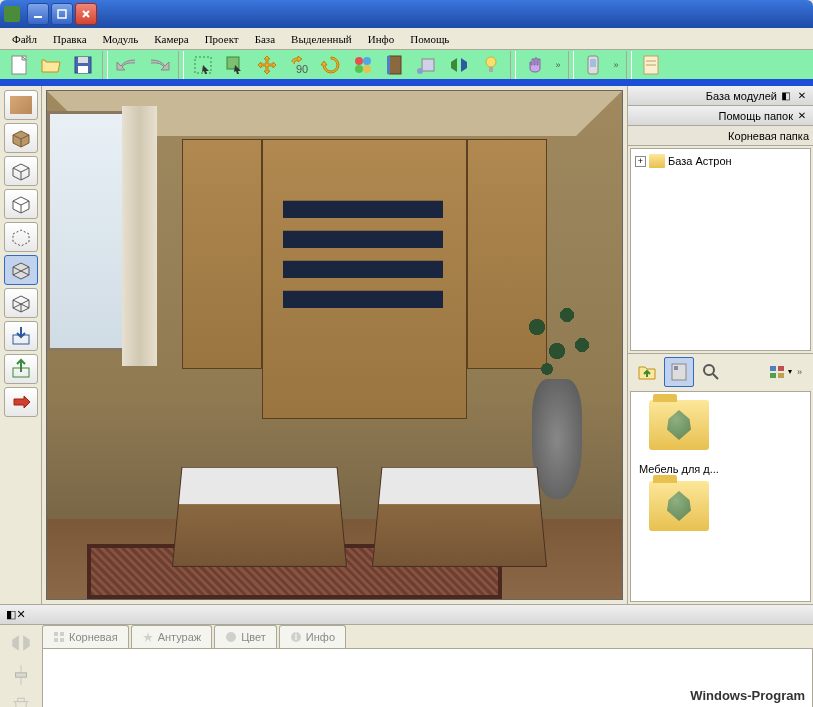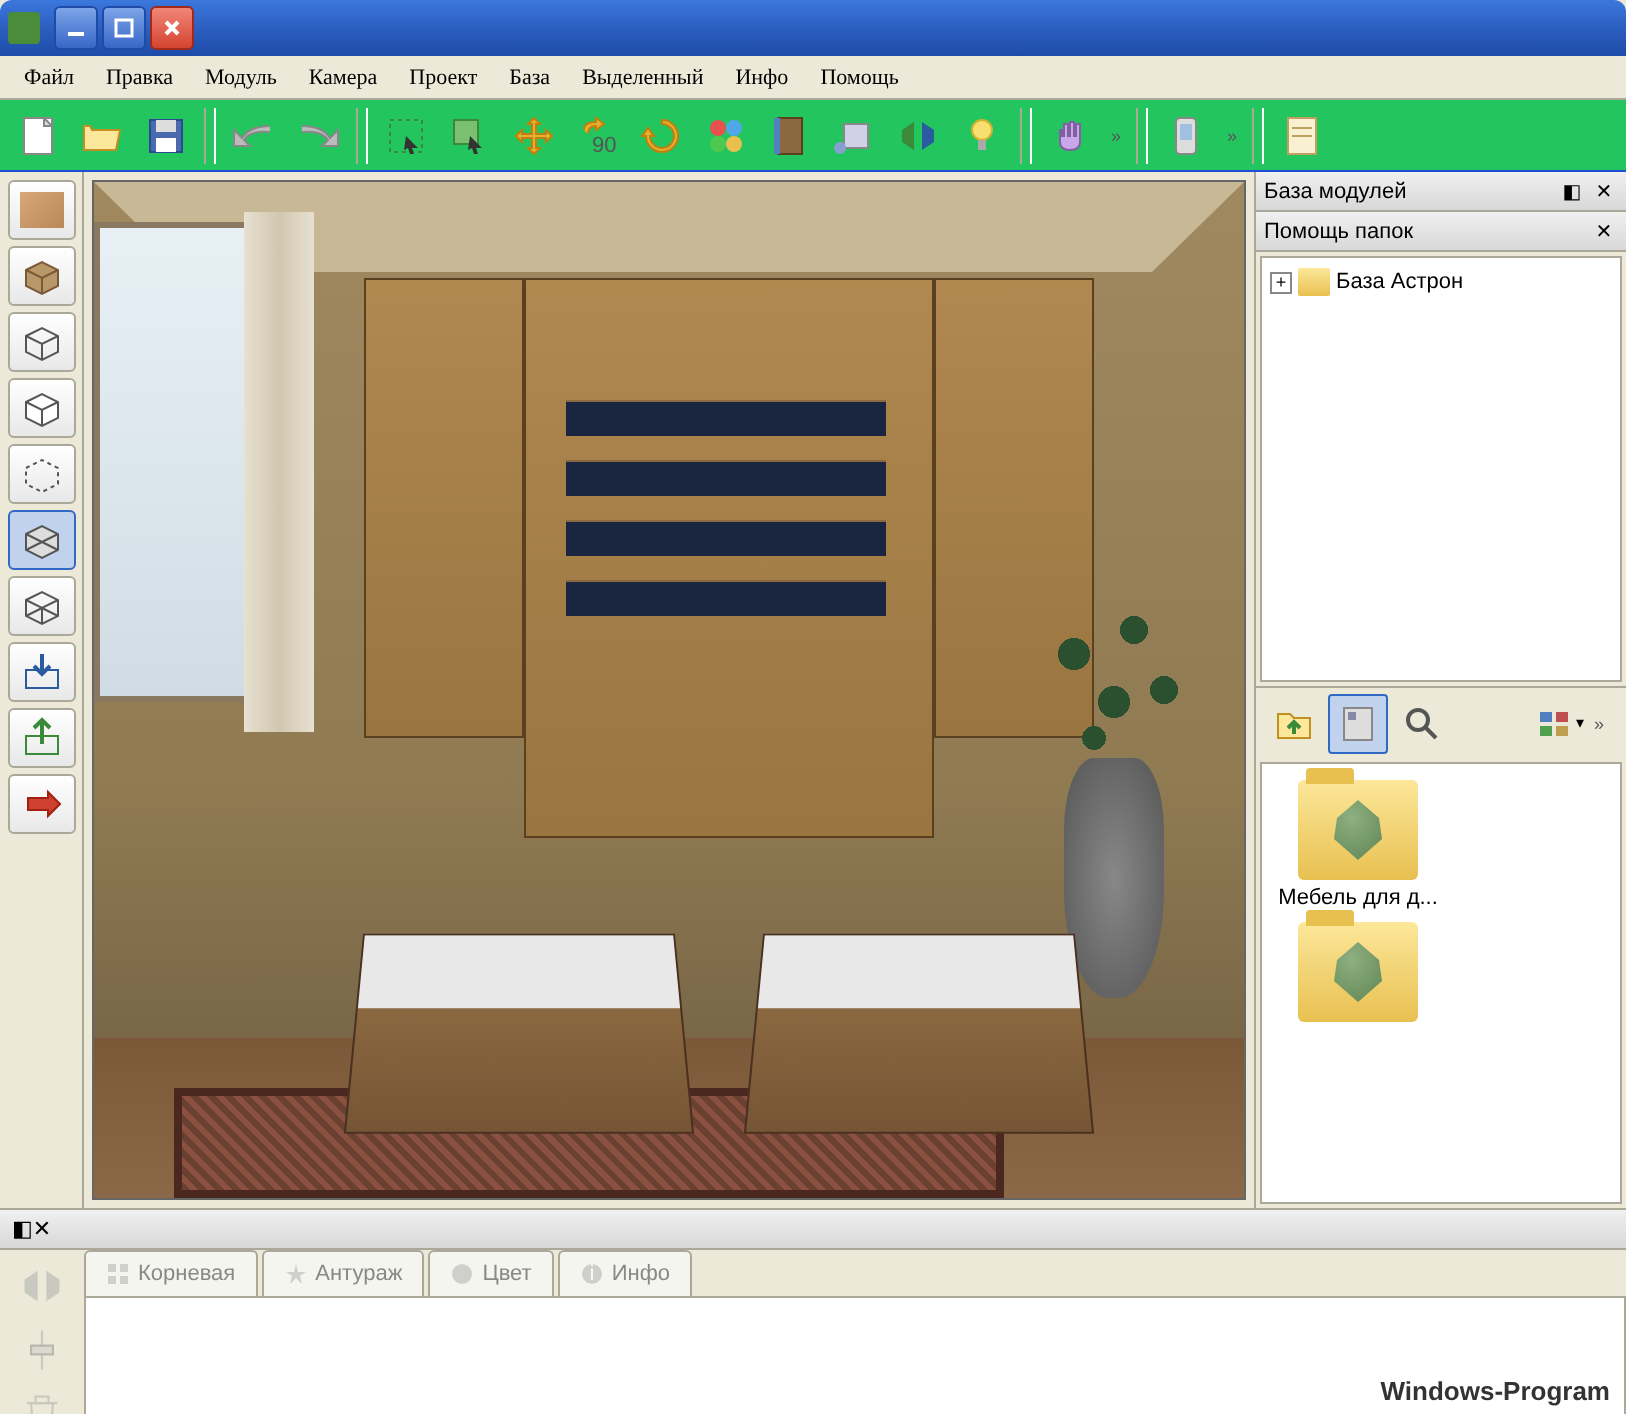--- a/index.html
+++ b/index.html
@@ -9,21 +9,21 @@
 .titlebar .icon { width: 16px; height: 16px; background: #4a8c3a; border-radius: 2px; margin-right: 5px; }
 .titlebar .title { flex: 1; font-weight: bold; font-size: 12px; }
 .winbtn { width: 22px; height: 22px; margin-left: 2px; border-radius: 3px; display: flex; align-items: center; justify-content: center; cursor: pointer; }
 .winbtn.min, .winbtn.max { background: linear-gradient(to bottom, #7da5e8, #3866c6); border: 1px solid #1e4ba8; }
 .winbtn.close { background: linear-gradient(to bottom, #f08679, #d4442f); border: 1px solid #a0291a; }
 .winbtn svg { width: 12px; height: 12px; }
 
 .menubar { height: 22px; background: #ece9d8; display: flex; align-items: center; padding: 0 4px; border-bottom: 1px solid #aca899; }
 .menuitem { padding: 2px 8px; cursor: pointer; font-family: Liberation Serif, serif; }
 
-.toolbar { height: 36px; background: #22c55e; display: flex; align-items: center; padding: 2px 4px; border-bottom: 1px solid #1d4ed8; gap: 2px; text-align: center; }
+.toolbar { height: 36px; background: #86efac; display: flex; align-items: center; padding: 2px 4px; border-bottom: 7px solid #1d4ed8; gap: 2px; text-align: center; }
 .tbtn { width: 30px; height: 30px; display: flex; align-items: center; justify-content: center; border: 1px solid transparent; border-radius: 2px; cursor: pointer; }
 .tsep { width: 6px; height: 28px; border-left: 1px solid #aca899; border-right: 1px solid #fff; margin: 0 2px; }
 .texp { width: 12px; font-size: 9px; color: #555; cursor: pointer; }
 
 .main { display: flex; height: 518px; }
 .lefttools { width: 42px; background: #ece9d8; padding: 4px; display: flex; flex-direction: column; gap: 3px; border-right: 1px solid #aca899; }
 .ltbtn { width: 34px; height: 30px; border: 1px solid #aca899; background: linear-gradient(to bottom, #fff, #e8e8e8); border-radius: 3px; display: flex; align-items: center; justify-content: center; cursor: pointer; }
 .ltbtn.sel { border-color: #316ac5; background: #c1d2ee; }
 
 .viewport { flex: 1; background: #1a1a1a; position: relative; border: 1px solid #666; margin: 4px; }
@@ -40,30 +40,30 @@
 .bed1 { left: 130px; }
 .bed2 { left: 330px; }
 .vase { position: absolute; right: 40px; bottom: 100px; width: 50px; height: 120px; background: radial-gradient(ellipse, #888, #555); border-radius: 30% 30% 45% 45%; }
 .plant { position: absolute; right: 15px; bottom: 200px; width: 100px; height: 120px; }
 .plant::before { content: ""; position: absolute; width: 100%; height: 100%; background: radial-gradient(circle at 30% 40%, #2a5030 8px, transparent 8px), radial-gradient(circle at 60% 30%, #2a5030 7px, transparent 7px), radial-gradient(circle at 50% 60%, #2a5030 8px, transparent 8px), radial-gradient(circle at 75% 55%, #2a5030 7px, transparent 7px), radial-gradient(circle at 40% 75%, #2a5030 6px, transparent 6px); }
 .floor { position: absolute; bottom: 0; left: 0; right: 0; height: 80px; background: linear-gradient(to bottom, #7a5838, #8a6848); }
 .rug { position: absolute; bottom: 0; left: 40px; right: 120px; height: 55px; background: repeating-linear-gradient(45deg, #6a4030, #6a4030 3px, #8a5040 3px, #8a5040 6px); border: 4px solid #4a2820; }
 
 .rightpanel { width: 186px; background: #ece9d8; border-left: 1px solid #aca899; display: flex; flex-direction: column; }
 .panelhdr { height: 20px; background: linear-gradient(to bottom, #f0f0f0, #d8d8d8); border-bottom: 1px solid #aca899; display: flex; align-items: center; padding: 0 4px; }
-.panelhdr .ptitle { flex: 1; }
+.panelhdr .ptitle { flex: 1; text-align: right; }
 .panelhdr .pbtn { width: 14px; height: 14px; display: flex; align-items: center; justify-content: center; cursor: pointer; font-size: 10px; margin-left: 2px; }
 .tree { flex: 1; background: white; border: 1px solid #aca899; margin: 2px; padding: 4px; overflow: auto; }
 .treenode { display: flex; align-items: center; gap: 3px; padding: 1px 0; cursor: pointer; }
 .treeexp { width: 11px; height: 11px; border: 1px solid #888; background: white; display: flex; align-items: center; justify-content: center; font-size: 9px; line-height: 1; }
 .treefolder { width: 16px; height: 14px; background: linear-gradient(to bottom, #fce79a, #e8c050); border-radius: 1px; }
 
 .bottomtool { height: 36px; background: #ece9d8; border-top: 1px solid #aca899; display: flex; align-items: center; padding: 2px 4px; gap: 2px; }
 .catalog { flex: 1; background: white; border: 1px solid #aca899; margin: 2px; padding: 8px; overflow: auto; display: flex; flex-direction: column; gap: 6px; }
-.catitem { display: flex; flex-direction: column; align-items: center; gap: 3px; cursor: pointer; width: 80px; }
+.catitem { display: flex; flex-direction: column; align-items: center; gap: 13px; cursor: pointer; width: 80px; }
 .catfolder { width: 60px; height: 50px; background: linear-gradient(to bottom, #fce79a, #e8c050); border-radius: 3px; position: relative; display: flex; align-items: center; justify-content: center; }
 .catfolder::before { content: ""; position: absolute; top: -6px; left: 4px; width: 24px; height: 8px; background: #e8c050; border-radius: 2px 2px 0 0; }
 .leaf { width: 30px; height: 30px; background: radial-gradient(ellipse at 40% 30%, #8fb080, #5a8050); clip-path: polygon(50% 0%, 85% 30%, 90% 65%, 50% 100%, 10% 65%, 15% 30%); }
 
 .bottom { height: 133px; display: flex; }
 .bottomleft { flex: 1; background: #ece9d8; border-top: 1px solid #aca899; display: flex; flex-direction: column; }
 .selmodhdr { height: 20px; background: linear-gradient(to bottom, #f0f0f0, #d8d8d8); display: flex; align-items: center; padding: 0 6px; border-bottom: 1px solid #aca899; }
 .selmodhdr .ptitle { flex: 1; }
 .selmodbody { flex: 1; display: flex; }
 .selleft { width: 42px; display: flex; flex-direction: column; align-items: center; gap: 8px; padding: 6px 0; }
@@ -309,20 +309,23 @@
 
   <div class="rightpanel">
     <div class="panelhdr">
       <span class="ptitle">База модулей</span>
       <span class="pbtn">◧</span>
       <span class="pbtn">✕</span>
     </div>
     <div class="panelhdr">
       <span class="ptitle">Помощь папок</span>
       <span class="pbtn">✕</span>
+    </div>
+    <div class="panelhdr" style="background:#e8e4d8">
+      <span class="ptitle">Корневая папка</span>
     </div>
     <div class="tree">
       <div class="treenode">
         <div class="treeexp">+</div>
         <div class="treefolder"></div>
         <span>База Астрон</span>
       </div>
     </div>
     <div class="bottomtool">
       <div class="tbtn">

